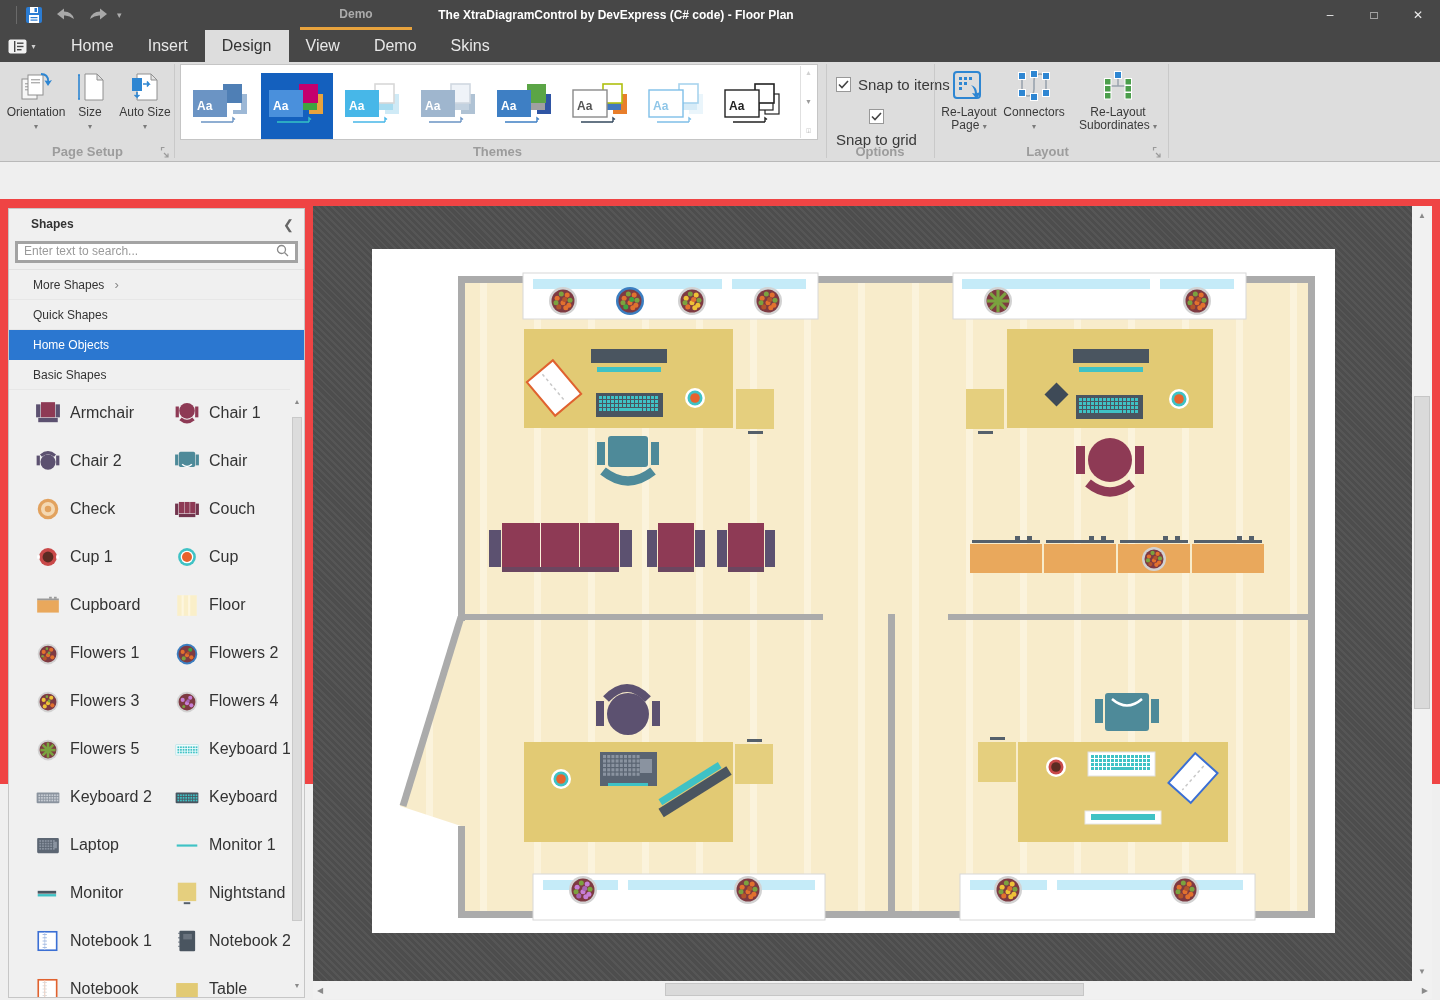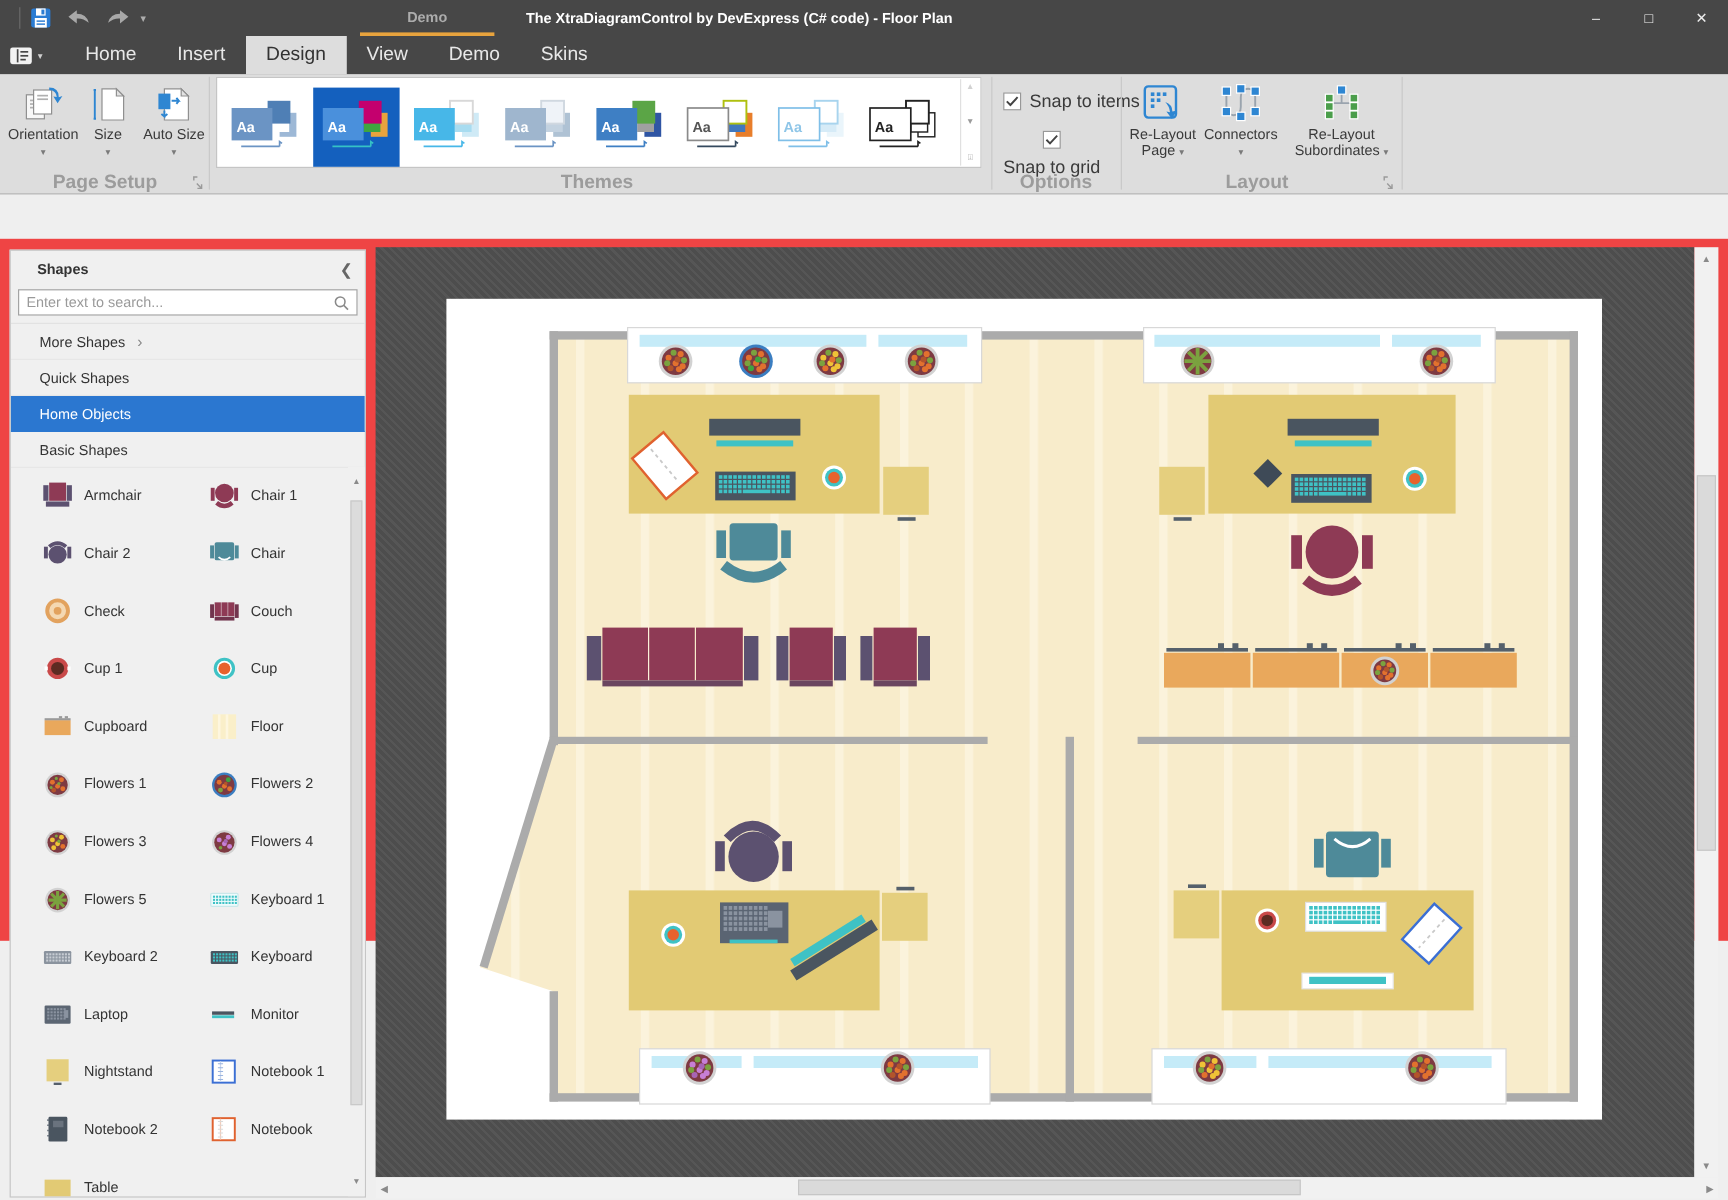--- a/index.html
+++ b/index.html
@@ -21,21 +21,21 @@
   
   .tabrow { position:absolute; left:0; top:30px; width:1440px; height:32px; background:#474747; display:flex; align-items:stretch; }
   .appbtn { width:44px; display:flex; align-items:center; justify-content:center; gap:4px; }
   .appbtn .caret { color:#CFCFCF; font-size:8px; }
   .rtab { padding:0 17px; display:flex; align-items:center; color:#E8E8E8; font-size:16px; cursor:default;text-align:center; }
   .rtab.active { background:#DDDDDD; color:#333333; }
 
   
   .ribbon { position:absolute; left:0; top:62px; width:1440px; height:100px; background:#DDDDDD; border-bottom:1px solid #B9B9B9; }
   .rsep { position:absolute; top:2px; width:1px; height:94px; background:#C9C9C9; }
-  .group-label { position:absolute; top:82px; height:16px; font-size:16px; font-weight:bold; color:#9C9C9C; text-align:center; }
+  .group-label { position:absolute; top:82px; height:16px; font-size:13px; font-weight:bold; color:#9C9C9C; text-align:center; }
   .launcher { position:absolute; top:84px; width:12px; height:12px; opacity:.8; }
   .big-btn { position:absolute; top:3px; display:flex; flex-direction:column; align-items:center; }
   .big-btn .ic { height:38px; display:flex; align-items:flex-end; justify-content:center; }
   .big-btn .lbl { font-size:12px; color:#3A3A3A; margin-top:3px; line-height:13px; text-align:center; }
   .big-btn .caret { color:#7A7A7A; font-size:8px; margin-top:3px; }
   .caret-inline { color:#7A7A7A; font-size:8px; }
 
   .themes-box { position:absolute; left:180px; top:2px; width:638px; height:76px; background:#FFFFFF; border:1px solid #C5C5C5; display:flex; align-items:center; }
   .theme-strip { display:flex; align-items:flex-end; height:100%; padding-left:4px; }
   .theme-thumb { width:72px; height:66px; margin-right:4px; display:flex; align-items:center; justify-content:center; }
@@ -47,30 +47,30 @@
   .cbx { width:15px; height:15px; background:#FFFFFF; border:1px solid #989898; display:flex; align-items:center; justify-content:center; }
 
   
   .main { position:absolute; left:0; top:163px; width:1440px; height:585px; background:#ef4444;margin-top:36px; }
 
   
   .shapes-panel { position:absolute; left:8px; top:9px; width:297px; height:790px; background:#F0F0F0; border:1px solid #C6C6C6; overflow:hidden; }
   .sp-header { height:30px; display:flex; align-items:center; padding:0 10px 0 22px; }
   .sp-title { font-size:12px; font-weight:bold; color:#333; flex:1; }
   .sp-collapse { color:#666; font-size:13px; }
-  .sp-search { margin:2px 6px 6px 6px; height:22px; background:#FFF; border:1px solid #a3a3a3; display:flex; align-items:center; padding:0 6px; }
+  .sp-search { margin:2px 6px 6px 6px; height:22px; background:#FFF; border:3px solid #a3a3a3; display:flex; align-items:flex-start; padding:0 6px; }
   .sp-search input { flex:1; border:none; outline:none; font-size:12px; color:#444; font-family:"Liberation Sans",sans-serif; background:transparent; }
   .sp-search input::placeholder { color:#9A9A9A; }
   .sp-nav { border-top:1px solid #E2E2E2; }
   .sp-nav-item { height:30px; display:flex; align-items:center; padding-left:24px; font-size:12px; color:#333; border-bottom:1px solid #E7E7E7; gap:10px; }
   .sp-nav-item.selected { background:#2B77D0; color:#FFF; border-bottom-color:#2B77D0; }
   .sp-nav-item .arr { color:#888; font-size:13px; }
   .sp-gallery { position:absolute; left:0; top:180px; right:14px; bottom:0; display:grid; grid-template-columns:139px 139px; grid-auto-rows:48px; padding-left:26px; }
   .sp-item { display:flex; align-items:center; gap:9px; }
-  .sp-item .lbl { font-size:12px; color:#333; white-space:nowrap; }
+  .sp-item .lbl { font-size:16px; color:#333; white-space:nowrap; }
   .sp-scroll { position:absolute; right:0; top:180px; width:14px; bottom:0; background:#F0F0F0; }
   .sp-scroll .thumb { position:absolute; left:2px; right:2px; top:28px; height:504px; background:#DCDCDC; border:1px solid #C9C9C9; }
   .sp-scroll .sarr { position:absolute; left:0; width:14px; height:14px; color:#8A8A8A; font-size:7px; text-align:center; line-height:14px; }
 
   
   .canvas { position:absolute; left:313px; top:7px; width:1099px; height:775px; background:#4D4D4D;
             background-image:repeating-linear-gradient(45deg, rgba(255,255,255,.05) 0 2px, rgba(0,0,0,0) 2px 5px); overflow:hidden; }
   .page { position:absolute; left:59px; top:43px; width:963px; height:684px; background:#FFFFFF; }
   .vscroll { position:absolute; left:1412px; top:7px; width:20px; height:775px; background:#F1F1F1; }
   .vscroll .thumb { position:absolute; left:2px; right:2px; top:190px; height:313px; background:#DADADA; border:1px solid #C6C6C6; }
@@ -666,20 +666,26 @@
               <rect x="16.5" y="11.3" width="1.7" height="1.6" fill="#8A93A0"></rect>
               <rect x="4" y="13.7" width="1.7" height="1.6" fill="#8A93A0"></rect>
               <rect x="6.5" y="13.7" width="1.7" height="1.6" fill="#8A93A0"></rect>
               <rect x="9" y="13.7" width="1.7" height="1.6" fill="#8A93A0"></rect>
               <rect x="11.5" y="13.7" width="1.7" height="1.6" fill="#8A93A0"></rect>
               <rect x="14" y="13.7" width="1.7" height="1.6" fill="#8A93A0"></rect>
               <rect x="16.5" y="13.7" width="1.7" height="1.6" fill="#8A93A0"></rect>
               <rect x="17" y="8" width="3.2" height="6" fill="#8A93A0"></rect>
             </svg>
             <span class="lbl">Laptop</span>
+          </div>
+          <div class="sp-item">
+            <svg width="26" height="24" viewBox="0 0 24 22">
+              <rect x="2.5" y="10.5" width="19" height="2" fill="#3FC2C5"></rect>
+            </svg>
+            <span class="lbl">Monitor 1</span>
           </div>
           <div class="sp-item">
             <svg width="26" height="24" viewBox="0 0 24 22">
               <rect x="2.5" y="9" width="17" height="2.6" fill="#4A5560"></rect>
               <rect x="2.5" y="12" width="17" height="2.2" fill="#3FC2C5"></rect>
             </svg>
             <span class="lbl">Monitor</span>
           </div>
           <div class="sp-item">
             <svg width="26" height="24" viewBox="0 0 24 22">

